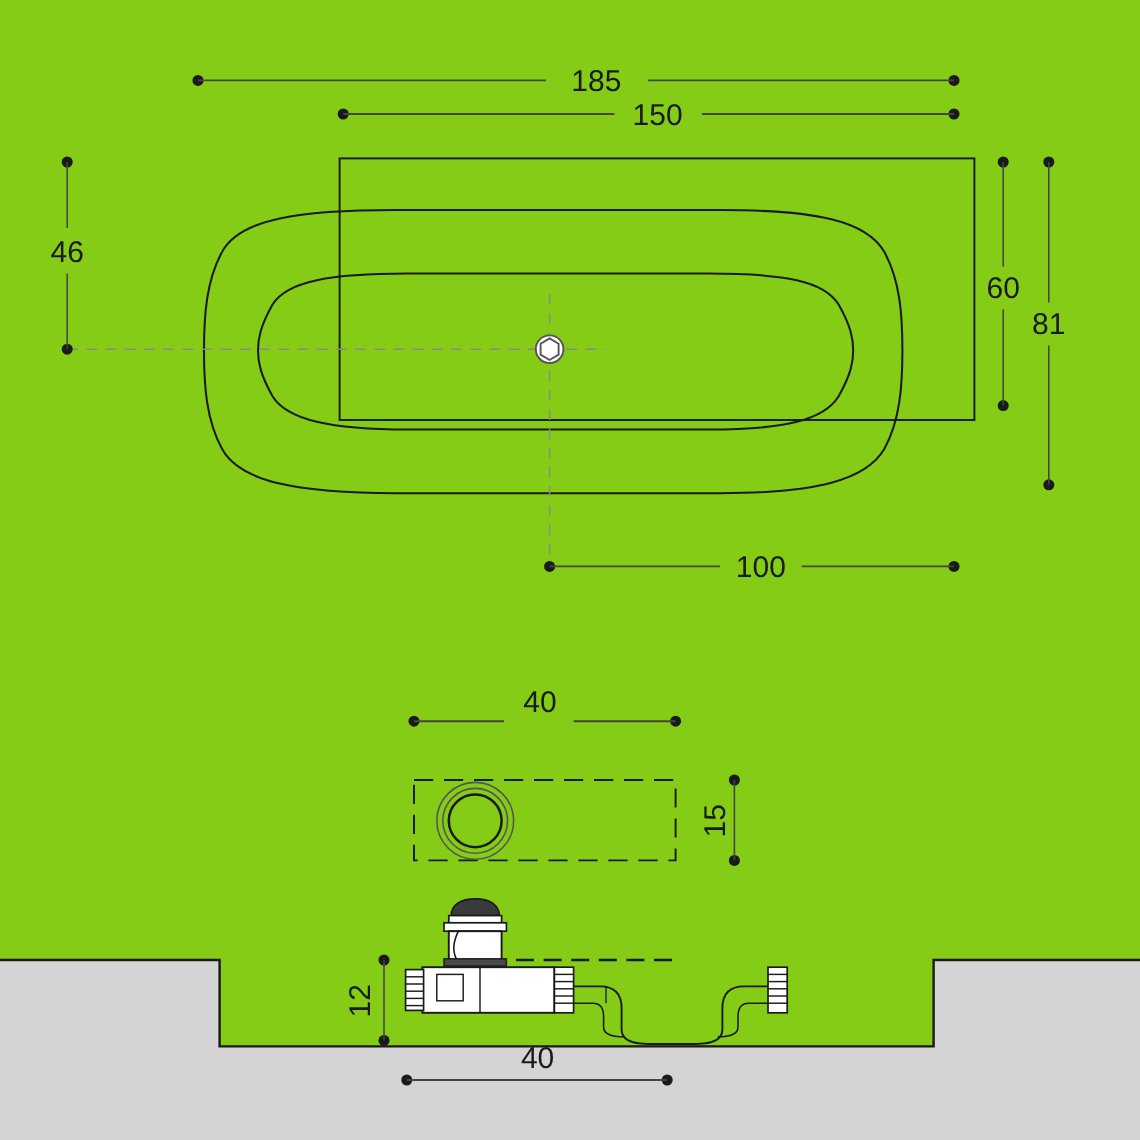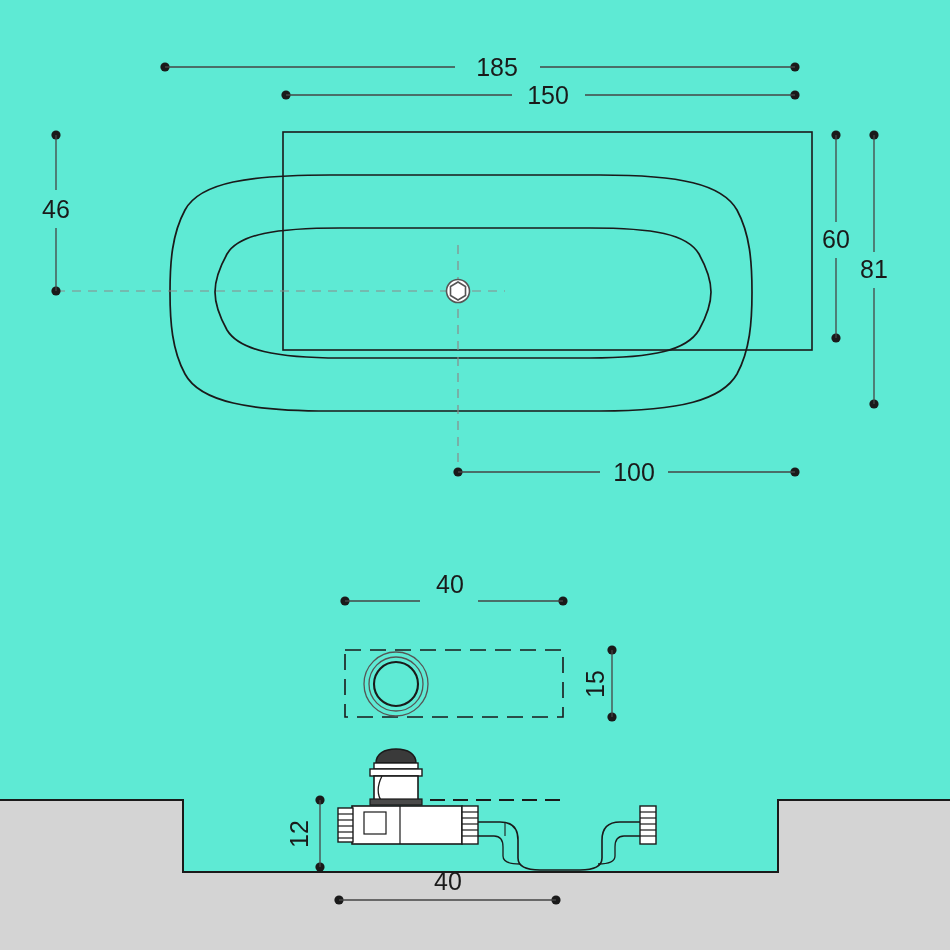--- a/index.html
+++ b/index.html
@@ -7,21 +7,21 @@
     padding: 0;
     background: #ffffff;
   }
   body {
     font-family: "Liberation Sans", sans-serif;
   }
   #drawing-root {
     position: relative;
     width: 950px;
     height: 950px;
-    background: #5eead4;
+    background: #84cc16;
     overflow: hidden;
   }
   #drawing-root svg {
     display: block;
   }
   .dim-text {
     font-family: "Liberation Sans", sans-serif;
     font-size: 25px;
     fill: #1a1a1a;
   }

